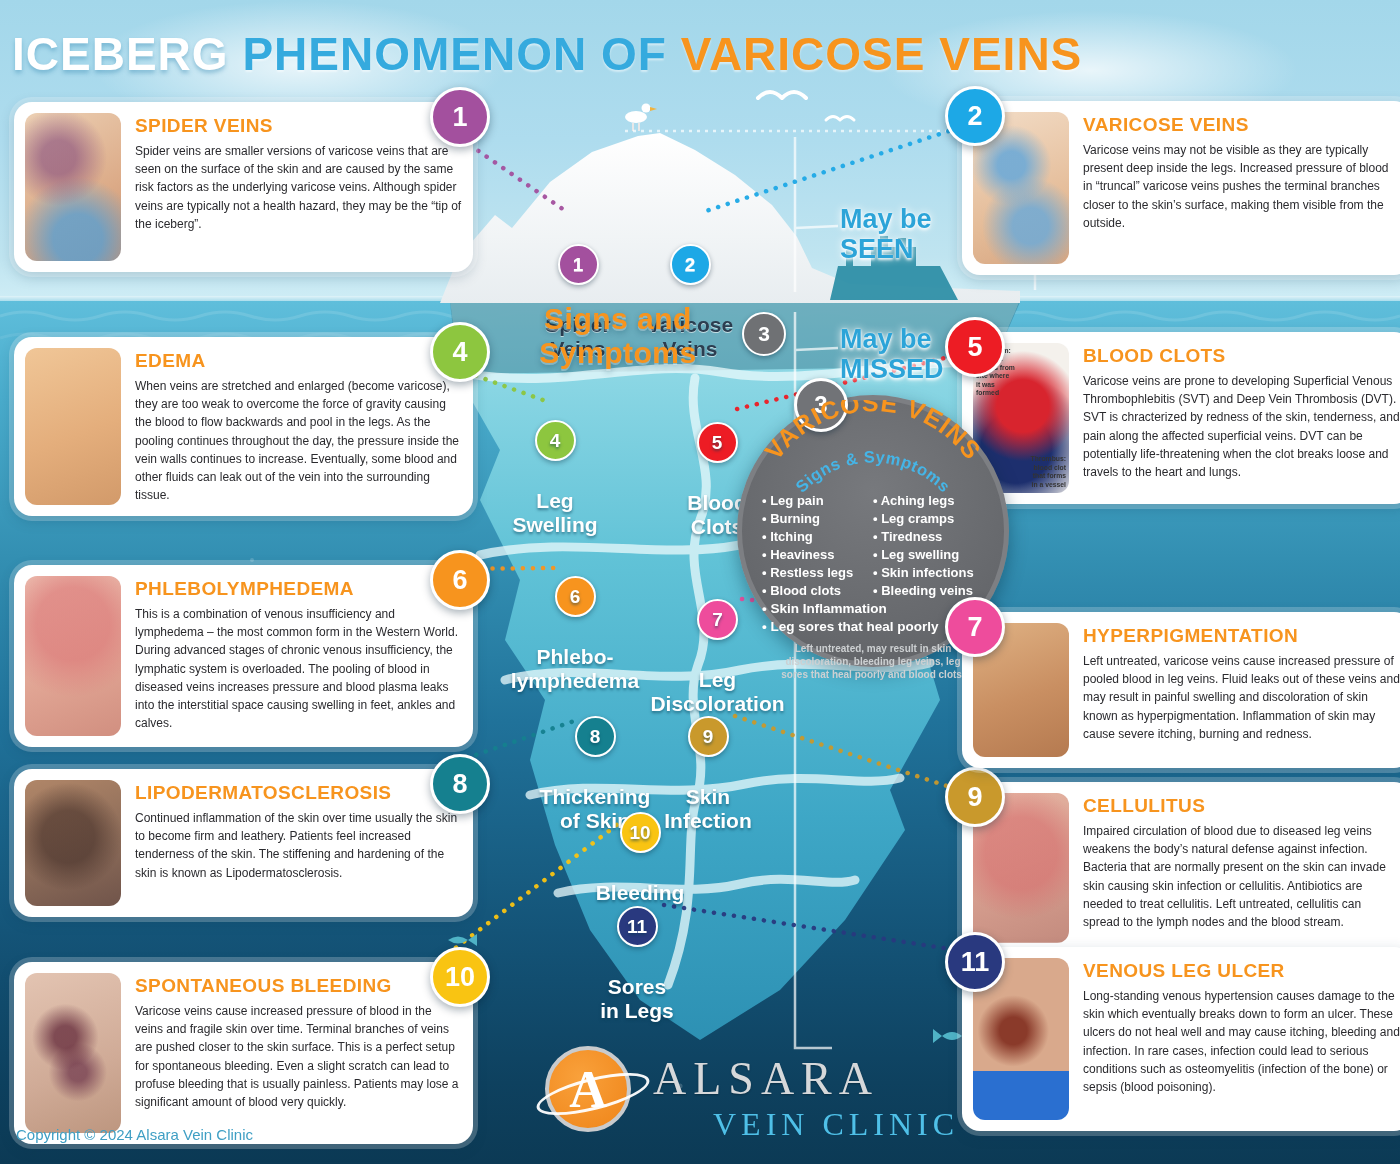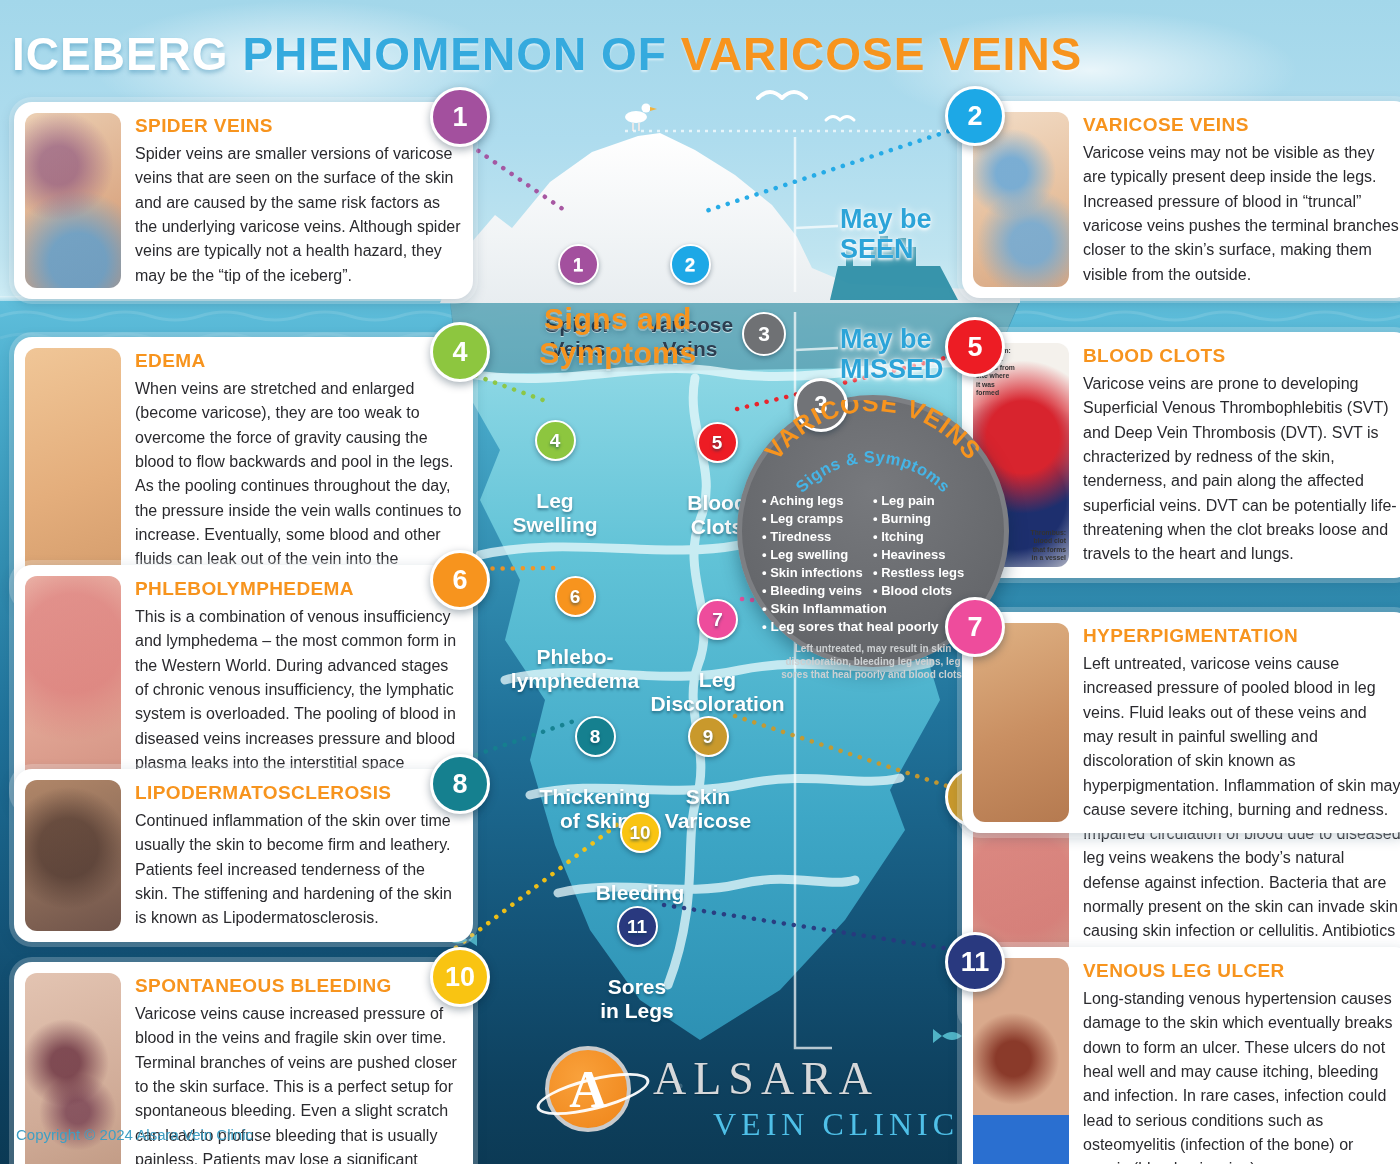--- a/index.html
+++ b/index.html
@@ -17,21 +17,21 @@
   .title .w2{color:#35aade;text-shadow:0 2px 2px rgba(255,255,255,.5);}
   .title .w3{color:#f7941e;text-shadow:0 2px 2px rgba(255,255,255,.5);}
   
   .card{position:absolute;background:#ffffff;border-radius:18px;display:flex;align-items:stretch;
     padding:11px;box-shadow:0 0 0 5px rgba(255,255,255,.22),0 4px 14px rgba(10,50,80,.25);z-index:2;}
   .card.left{left:14px;width:437px;}
   .card.right{left:962px;width:428px;}
   .card-photo{width:96px;border-radius:12px;flex-shrink:0;margin-right:14px;}
   .card-body{flex:1;padding-top:2px;}
   .card-body h3{margin:0 0 5px 0;font-size:19px;font-weight:900;letter-spacing:.4px;color:#f7941e;}
-  .card-body p{margin:0;font-size:16px;line-height:1.52;color:#2a2a2e;}
+  .card-body p{margin:0;font-size:12px;line-height:1.52;color:#2a2a2e;}
   .badge{position:absolute;width:54px;height:54px;border-radius:50%;border:3px solid #fff;
     color:#fff;font-weight:900;font-size:27px;display:flex;align-items:center;justify-content:center;
     box-shadow:0 3px 8px rgba(0,30,50,.35);z-index:6;}
   .card.left  .badge{right:-17px;top:-15px;}
   .card.right .badge{left:-17px;top:-15px;}
   .b1{background:#a3509e;} .b2{background:#1da8e6;} .b4{background:#8dc63f;}
   .b5{background:#ed1c24;} .b6{background:#f7941e;} .b7{background:#ee4c9c;}
   .b8{background:#15808f;} .b9{background:#c9992c;} .b10{background:#f9c412;}
   .b11{background:#29397f;}
   
@@ -314,21 +314,21 @@
 Discoloration</span>
   </div>
   <div class="berg-label" style="left:515px;top:692px;width:160px;">
     <div class="mini-badge b8">8</div>
     <span>Thickening
 of Skin</span>
   </div>
   <div class="berg-label" style="left:628px;top:692px;width:160px;">
     <div class="mini-badge b9">9</div>
     <span>Skin
-Varicose</span>
+Infection</span>
   </div>
   <div class="berg-label" style="left:570px;top:788px;width:140px;">
     <div class="mini-badge b10">10</div>
     <span>Bleeding</span>
   </div>
   <div class="berg-label" style="left:567px;top:882px;width:140px;">
     <div class="mini-badge b11">11</div>
     <span>Sores
 in Legs</span>
   </div>
@@ -348,35 +348,35 @@
       <text font-family="Liberation Sans, sans-serif" font-size="25" font-weight="900" fill="#f7941e" letter-spacing="1">
         <textPath href="#arcT" startOffset="50%" text-anchor="middle">VARICOSE VEINS</textPath>
       </text>
       <text font-family="Liberation Sans, sans-serif" font-size="16.5" font-weight="800" fill="#45b5e7" letter-spacing="0.5">
         <textPath href="#arcS" startOffset="50%" text-anchor="middle">Signs &amp; Symptoms</textPath>
       </text>
     </svg>
     <div class="sym-lists">
       <div class="sym-cols">
         <div class="sym-col">
+          <div class="sym-item">Leg pain</div>
+          <div class="sym-item">Burning</div>
+          <div class="sym-item">Itching</div>
+          <div class="sym-item">Heaviness</div>
+          <div class="sym-item">Restless legs</div>
+          <div class="sym-item">Blood clots</div>
+        </div>
+        <div class="sym-col">
           <div class="sym-item">Aching legs</div>
           <div class="sym-item">Leg cramps</div>
           <div class="sym-item">Tiredness</div>
           <div class="sym-item">Leg swelling</div>
           <div class="sym-item">Skin infections</div>
           <div class="sym-item">Bleeding veins</div>
         </div>
-        <div class="sym-col">
-          <div class="sym-item">Leg pain</div>
-          <div class="sym-item">Burning</div>
-          <div class="sym-item">Itching</div>
-          <div class="sym-item">Heaviness</div>
-          <div class="sym-item">Restless legs</div>
-          <div class="sym-item">Blood clots</div>
-        </div>
       </div>
       <div class="sym-full">
         <div class="sym-item">Skin Inflammation</div>
         <div class="sym-item">Leg sores that heal poorly</div>
       </div>
       <div class="sym-note">Left untreated, may result in skin discoloration, bleeding leg veins, leg sores that heal poorly and blood clots.</div>
     </div>
   </div>
 
   <div class="logo">

